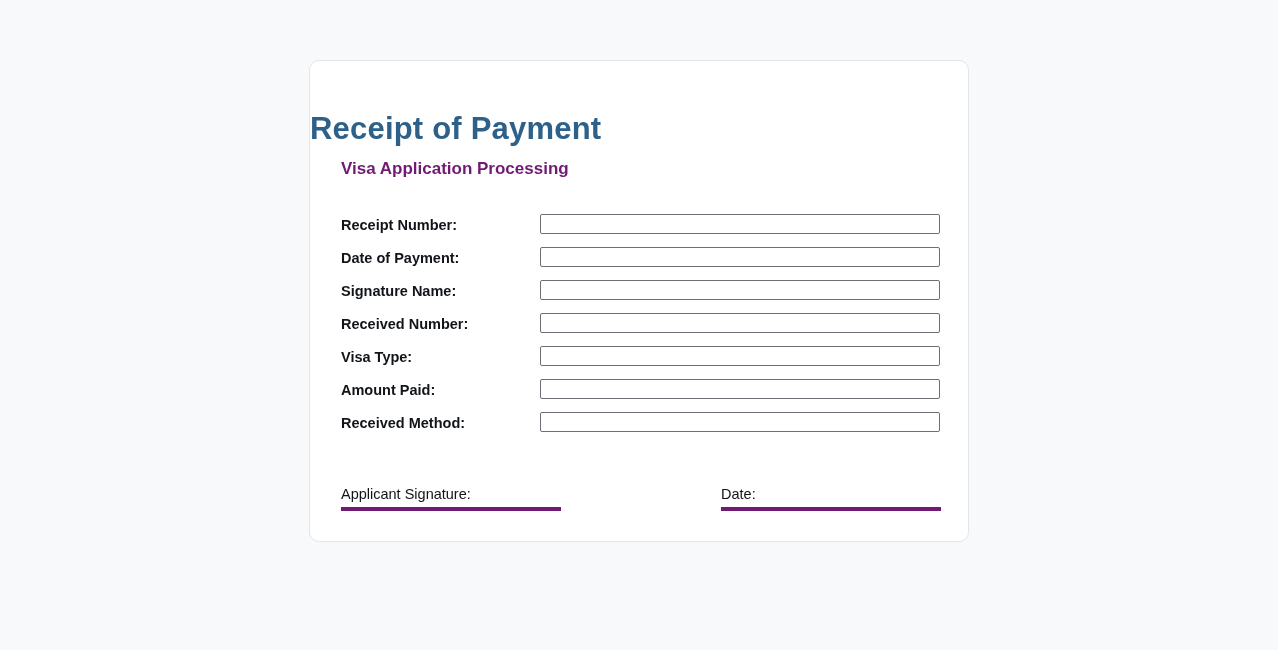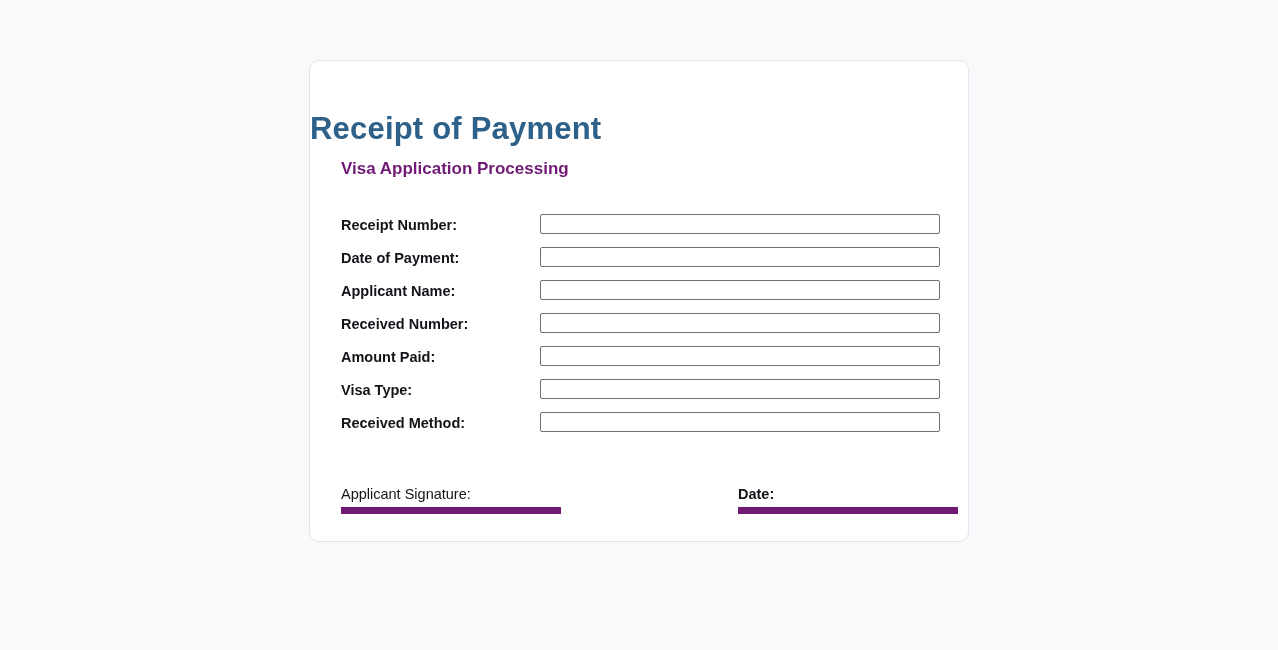--- a/index.html
+++ b/index.html
@@ -85,31 +85,30 @@
   .sign-row {
     position: absolute;
     left: 31px;
     top: 424px;
     width: 600px;
     height: 28px;
   }
   .sign-block {
     position: absolute;
     top: 0;
-    border-bottom: 7px solid #701a75;
+    border-bottom: 4px solid #701a75;
     height: 22px;
   }
   .sign-block.applicant {
     left: 0;
     width: 220px;
   }
   .sign-block.date {
-    left: 397px;
+    left: 380px;
     width: 220px;
-    font-weight: bold;
   }
   .sign-label {
     font-size: 14.5px;
     color: #111418;
     white-space: nowrap;
   }
 </style>
 </head>
 <body>
 
@@ -126,36 +125,36 @@
         <span class="field-label">Receipt Number:</span>
         <input class="field-input" type="text" placeholder="" style="">
       </div>
 
       <div class="field-row">
         <span class="field-label">Date of Payment:</span>
         <input class="field-input" type="text" placeholder="" style="">
       </div>
 
       <div class="field-row">
-        <span class="field-label">Applicant Name:</span>
+        <span class="field-label">Signature Name:</span>
         <input class="field-input" type="text" placeholder="" style="">
       </div>
 
       <div class="field-row">
         <span class="field-label">Received Number:</span>
         <input class="field-input" type="text" placeholder="" style="">
       </div>
 
       <div class="field-row">
-        <span class="field-label">Amount Paid:</span>
+        <span class="field-label">Visa Type:</span>
         <input class="field-input" type="text" placeholder="" style="">
       </div>
 
       <div class="field-row">
-        <span class="field-label">Visa Type:</span>
+        <span class="field-label">Amount Paid:</span>
         <input class="field-input" type="text" placeholder="" style="">
       </div>
 
       <div class="field-row">
         <span class="field-label">Received Method:</span>
         <input class="field-input" type="text" placeholder="" style="">
       </div>
 
 
     </div>

